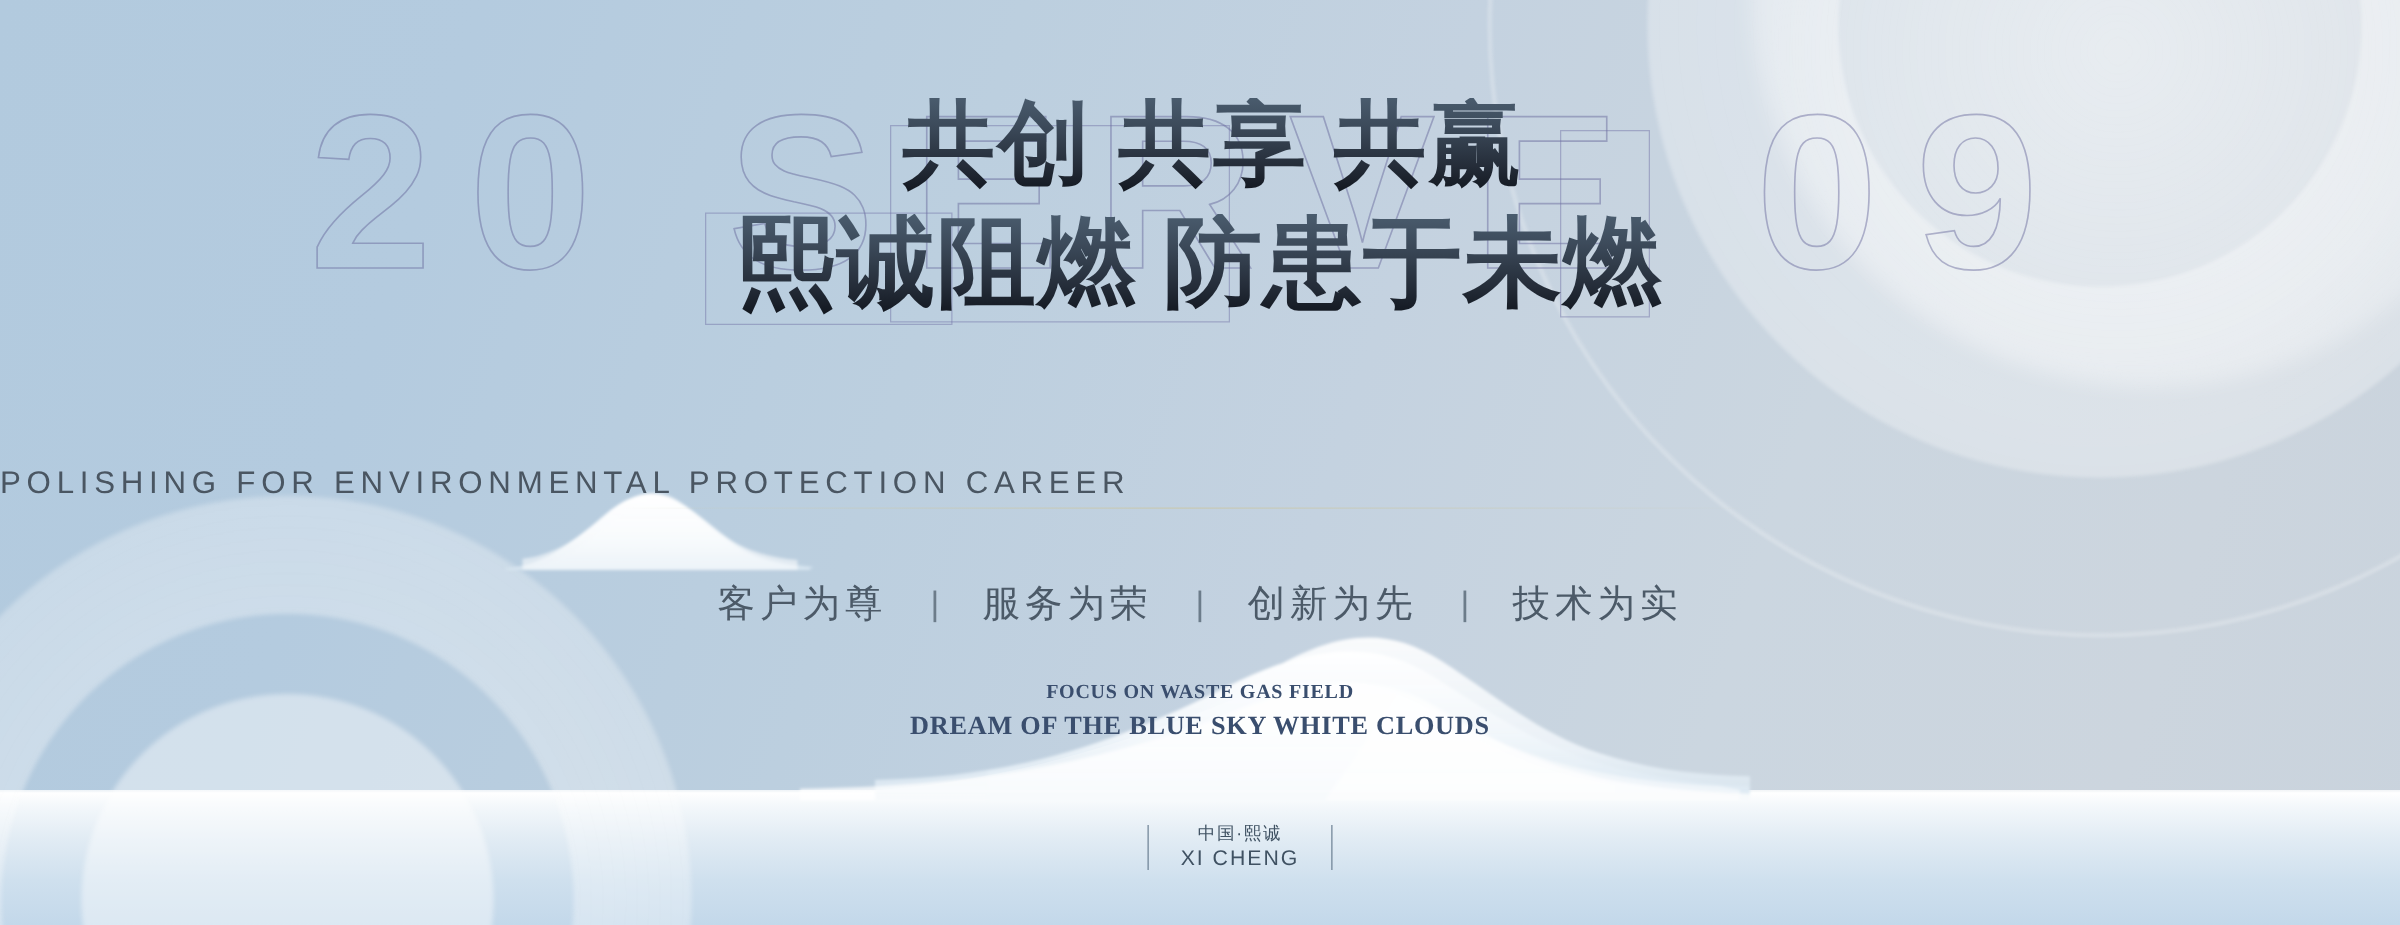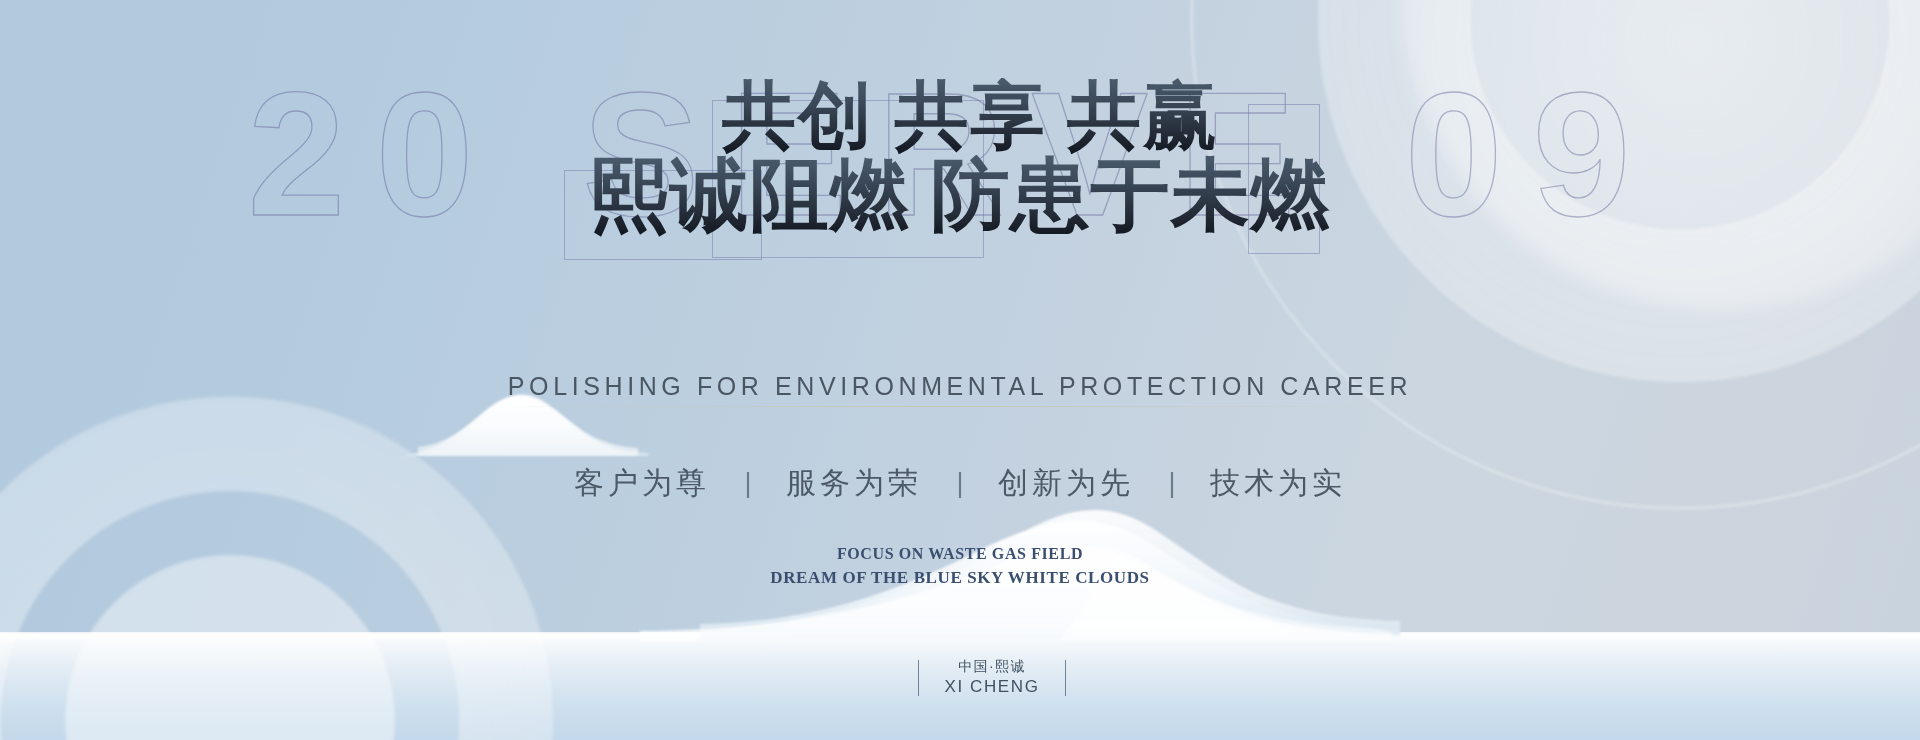--- a/index.html
+++ b/index.html
@@ -167,30 +167,30 @@
     color: transparent;
   }
   .headline .l1 {
     font-size: 74px;
     letter-spacing: 2px;
     padding-left: 21px;
   }
   .headline .l2 {
     font-size: 79px;
     letter-spacing: 1px;
-    margin-top: 0;
+    margin-top: 16px;
   }
 
   
   .subtitle-en {
     position: absolute;
     left: 0;
     top: 372px;
     width: 1920px;
-    text-align: center;
+    text-align: left;
     font-family: "Liberation Sans", sans-serif;
     font-size: 25px;
     font-weight: 400;
     letter-spacing: 4.6px;
     color: #4a5662;
     white-space: nowrap;
     pointer-events: none;
   }
   .subtitle-rule {
     position: absolute;
@@ -239,21 +239,21 @@
     width: 1920px;
     text-align: center;
     font-family: "Liberation Serif", serif;
     font-weight: 700;
     font-size: 16px;
     letter-spacing: .6px;
     color: #3a4e6e;
     line-height: 1.42;
     pointer-events: none;
   }
-  .mini-serif .m2 { font-size: 17px; }
+  .mini-serif .m2 { font-size: 21px; }
 
   
   .signature {
     position: absolute;
     left: 0;
     top: 657px;
     width: 1920px;
     text-align: center;
     pointer-events: none;
     font-size: 0;

